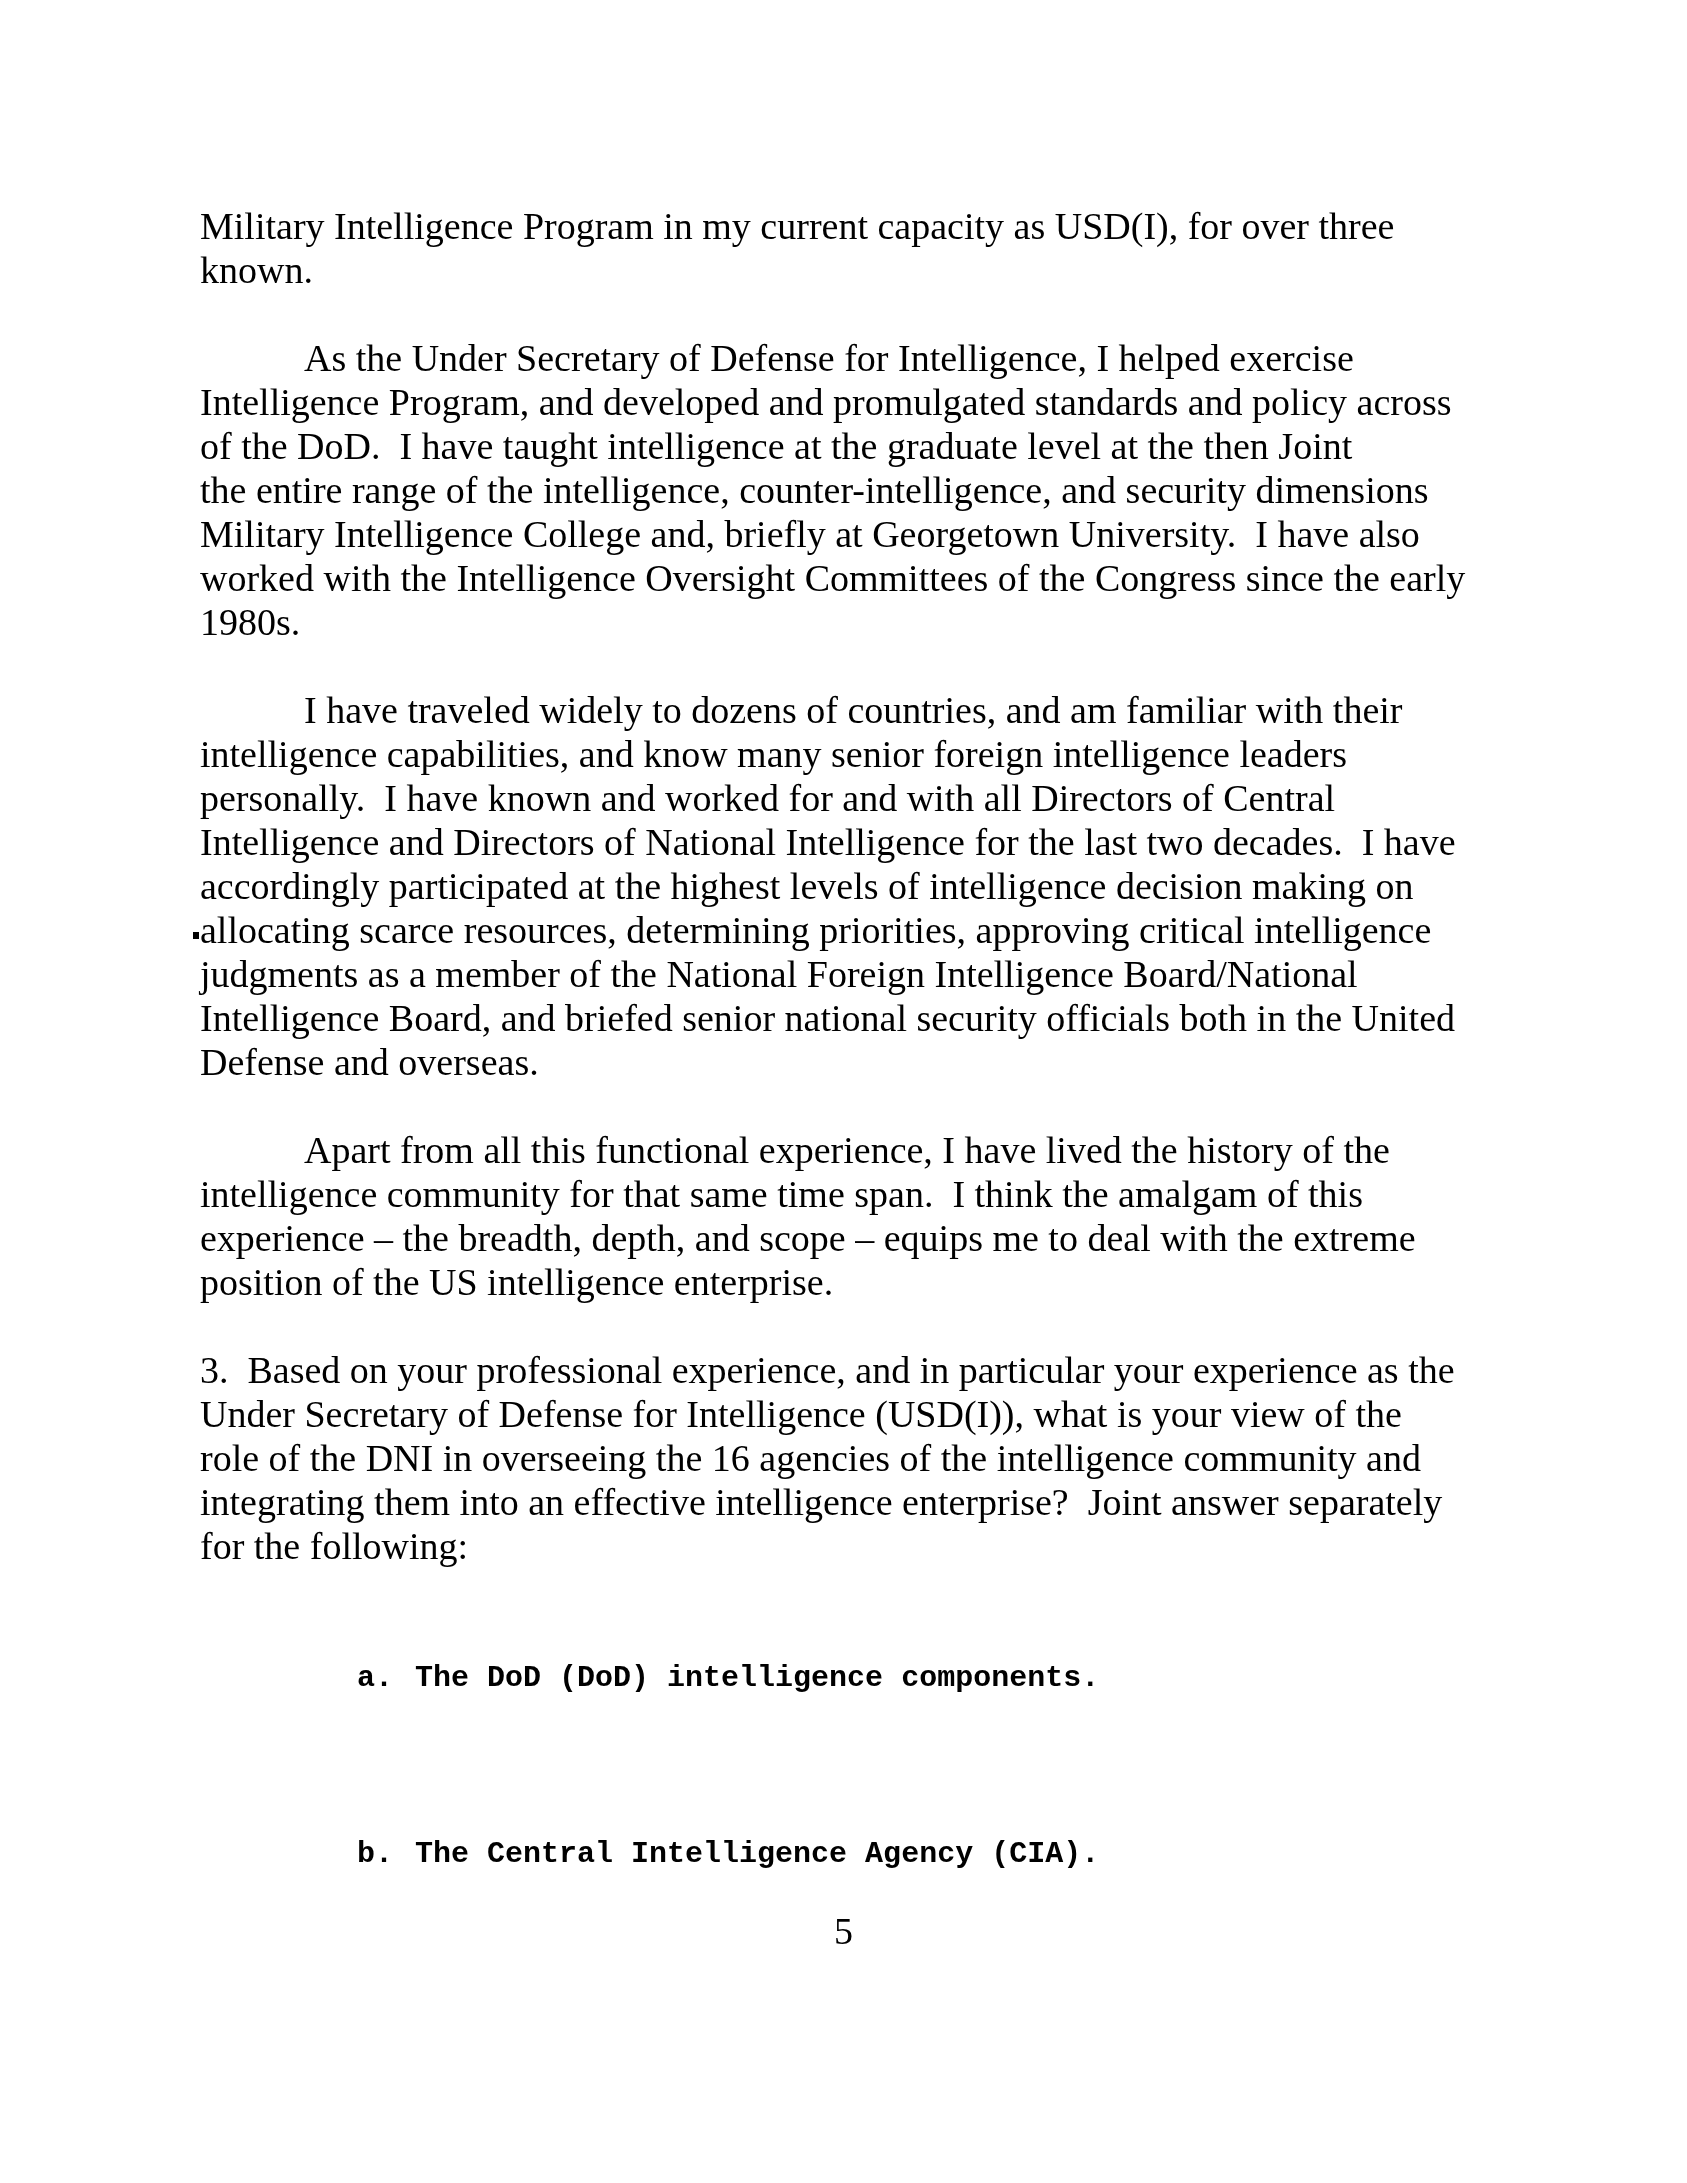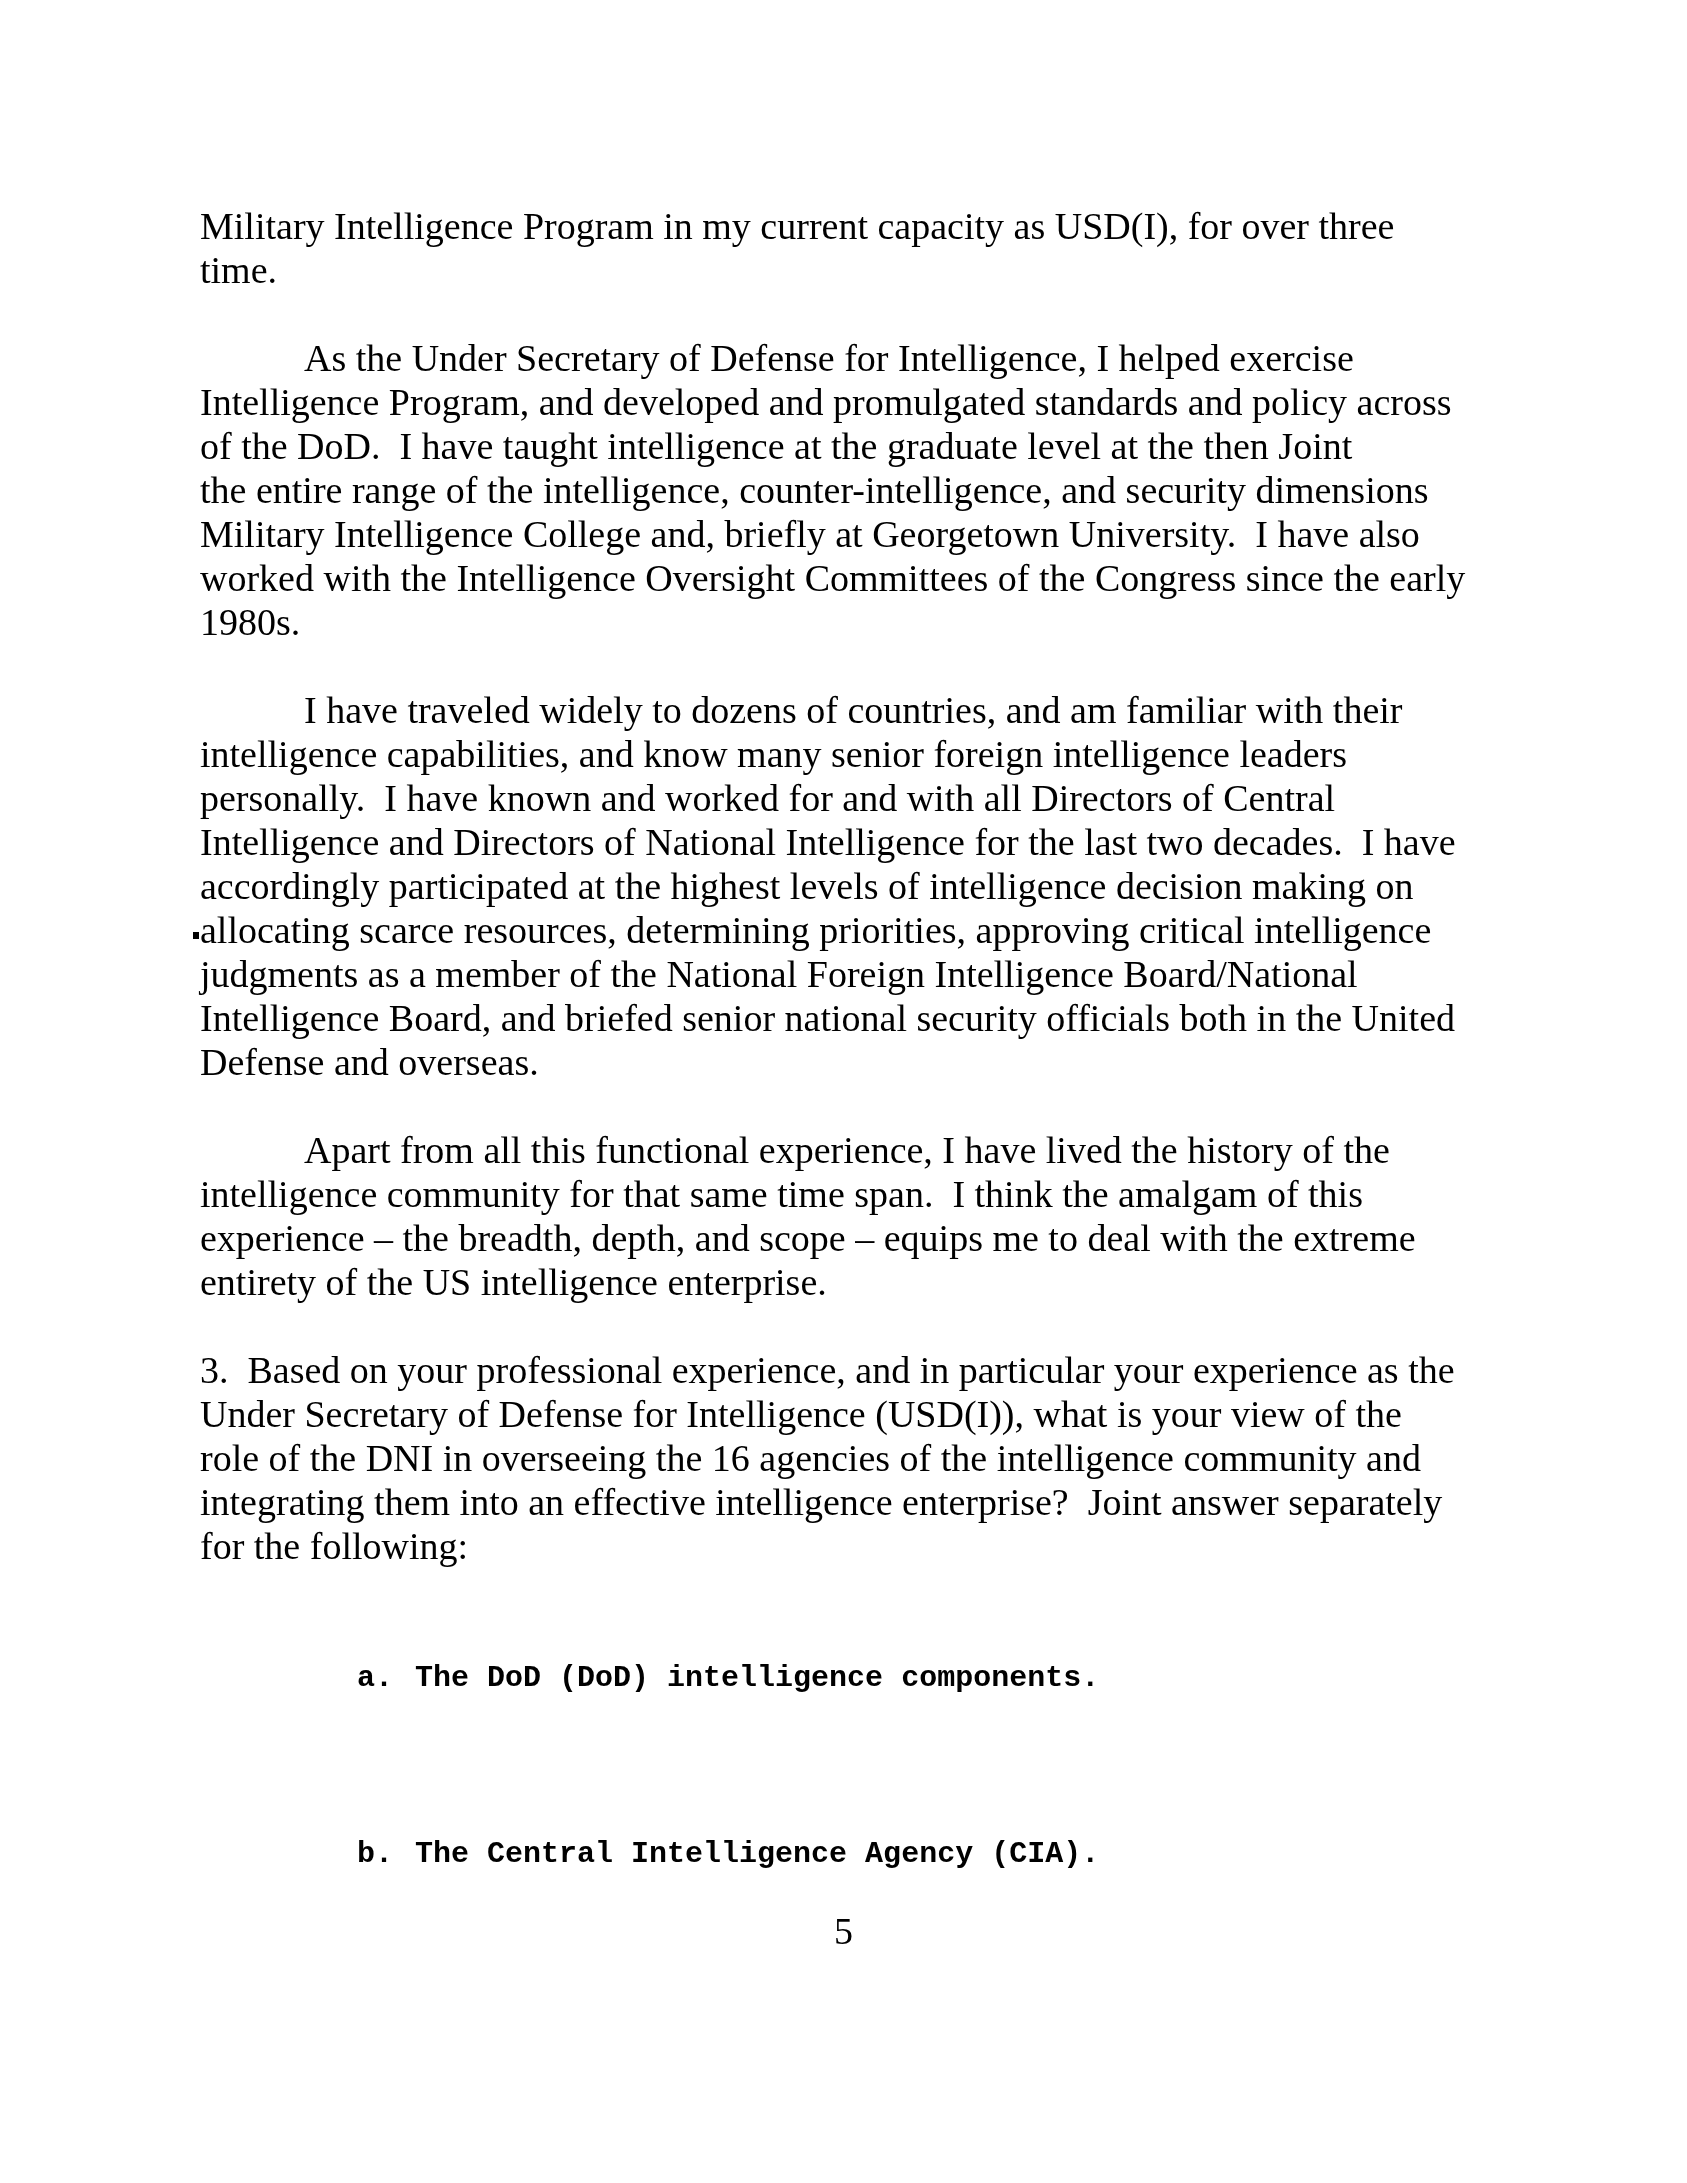--- a/index.html
+++ b/index.html
@@ -57,21 +57,21 @@
 </style>
 </head>
 <body>
 
 <div class="page">
 
   <div class="content">
 
     <div class="para">
       <div class="line">Military Intelligence Program in my current capacity as USD(I), for over three</div>
-      <div class="line">time.</div>
+      <div class="line">known.</div>
     </div>
 
     <div class="para">
       <div class="line first-indent">As the Under Secretary of Defense for Intelligence, I helped exercise</div>
       <div class="line">Intelligence Program, and developed and promulgated standards and policy across</div>
       <div class="line">of the DoD.  I have taught intelligence at the graduate level at the then Joint</div>
       <div class="line">the entire range of the intelligence, counter-intelligence, and security dimensions</div>
       <div class="line">Military Intelligence College and, briefly at Georgetown University.  I have also</div>
       <div class="line">worked with the Intelligence Oversight Committees of the Congress since the early</div>
       <div class="line">1980s.</div>
@@ -86,21 +86,21 @@
       <div class="line">allocating scarce resources, determining priorities, approving critical intelligence</div>
       <div class="line">judgments as a member of the National Foreign Intelligence Board/National</div>
       <div class="line">Intelligence Board, and briefed senior national security officials both in the United</div>
       <div class="line">Defense and overseas.</div>
     </div>
 
     <div class="para">
       <div class="line first-indent">Apart from all this functional experience, I have lived the history of the</div>
       <div class="line">intelligence community for that same time span.  I think the amalgam of this</div>
       <div class="line">experience – the breadth, depth, and scope – equips me to deal with the extreme</div>
-      <div class="line">entirety of the US intelligence enterprise.</div>
+      <div class="line">position of the US intelligence enterprise.</div>
     </div>
 
     <div class="para">
       <div class="line">3.  Based on your professional experience, and in particular your experience as the</div>
       <div class="line">Under Secretary of Defense for Intelligence (USD(I)), what is your view of the</div>
       <div class="line">role of the DNI in overseeing the 16 agencies of the intelligence community and</div>
       <div class="line">integrating them into an effective intelligence enterprise?  Joint answer separately</div>
       <div class="line">for the following:</div>
     </div>
 

